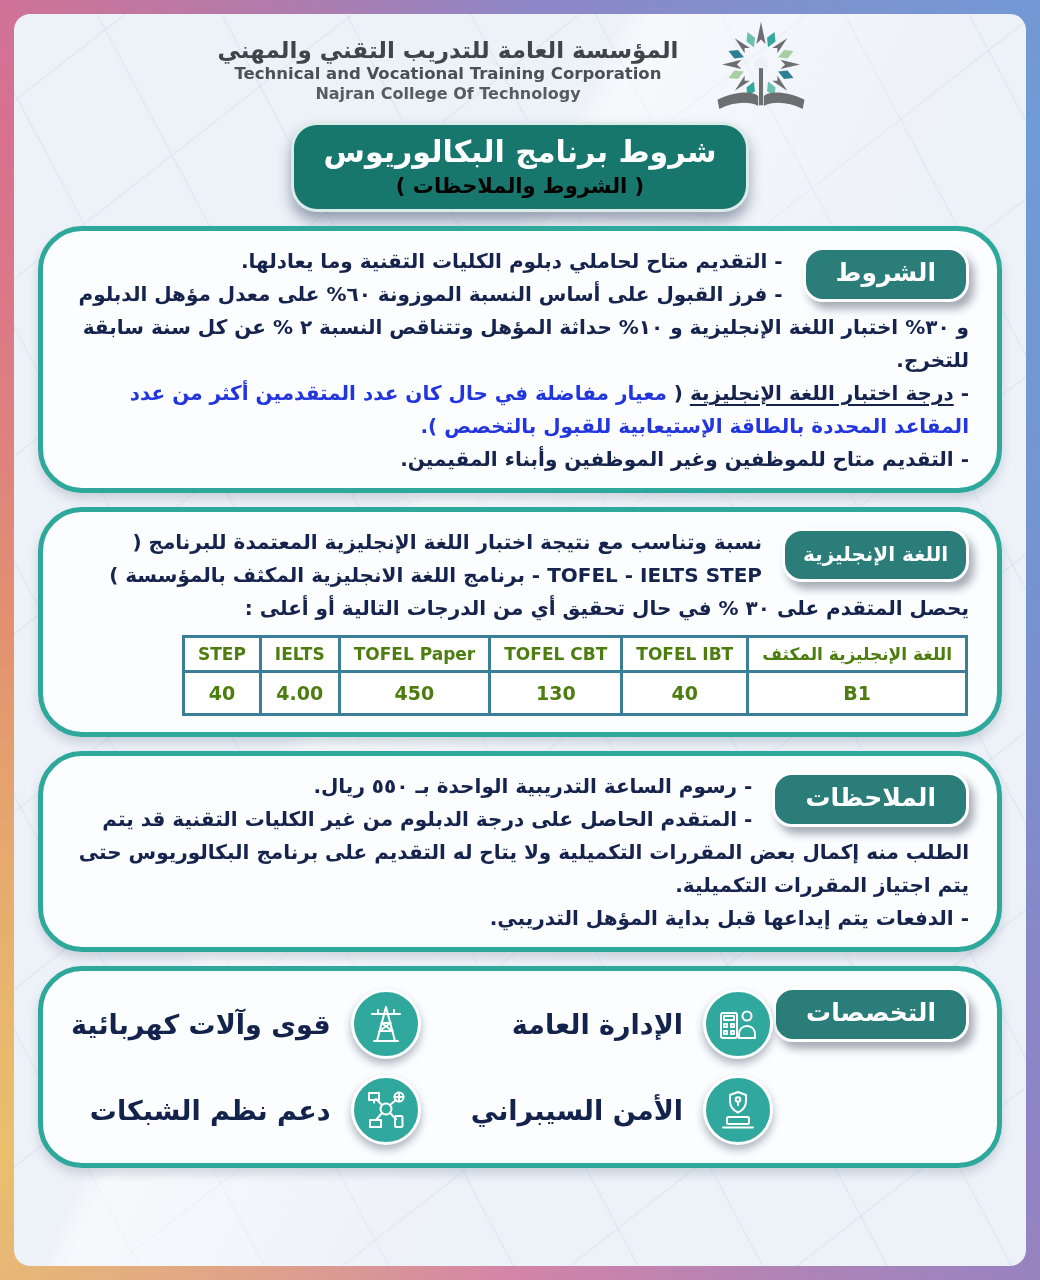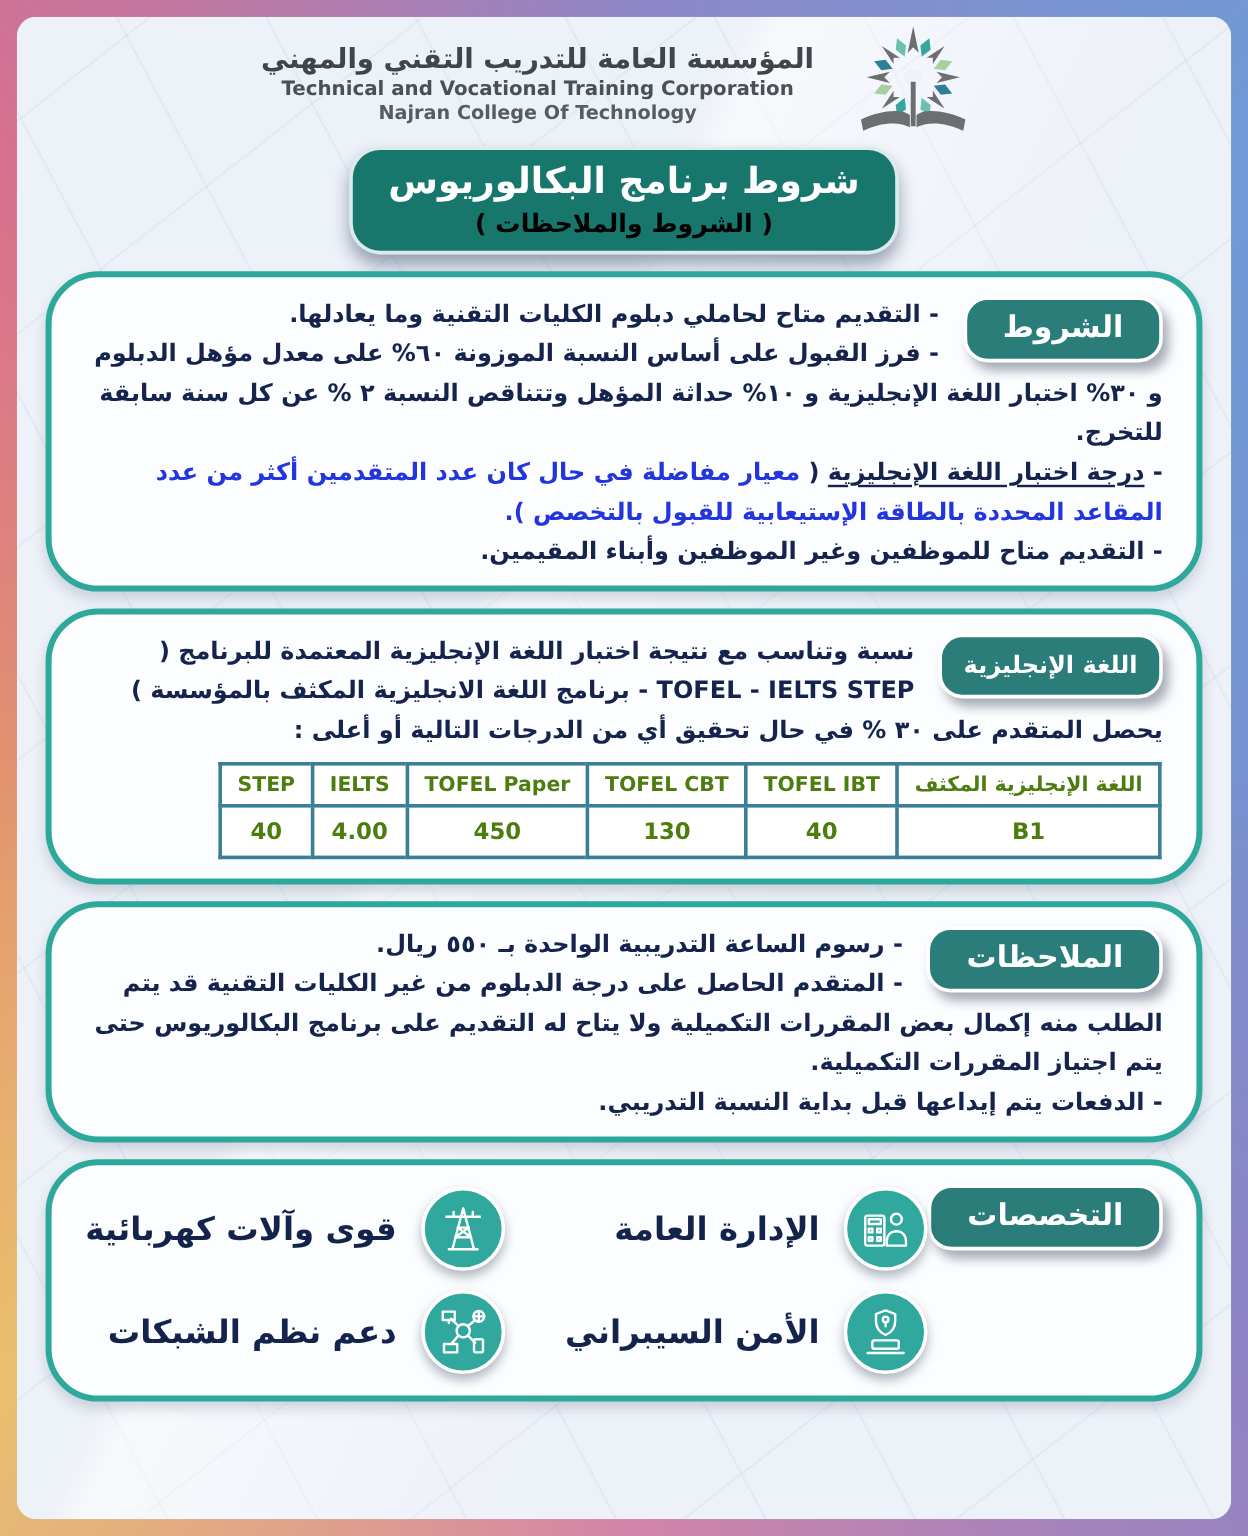--- a/index.html
+++ b/index.html
@@ -186,21 +186,21 @@
           <td>40</td>
         </tr>
       </tbody>
         </table>
     </div>
 
     <div class="card">
       <div class="badge">الملاحظات</div>
       <p>- رسوم الساعة التدريبية الواحدة بـ ٥٥٠ ريال.</p>
       <p>- المتقدم الحاصل على درجة الدبلوم من غير الكليات التقنية قد يتم الطلب منه إكمال بعض المقررات التكميلية ولا يتاح له التقديم على برنامج البكالوريوس حتى يتم اجتياز المقررات التكميلية.</p>
-      <p>- الدفعات يتم إيداعها قبل بداية النسبة التدريبي.</p>
+      <p>- الدفعات يتم إيداعها قبل بداية المؤهل التدريبي.</p>
     </div>
 
     <div class="card">
       <div class="spec-body">
         <div class="spec-badge-col">
           <div class="badge" style="float:none; margin:2px 0 0 0; display:inline-block;">التخصصات</div>
         </div>
         <div class="spec-grid">
 
           <div class="spec-item">

